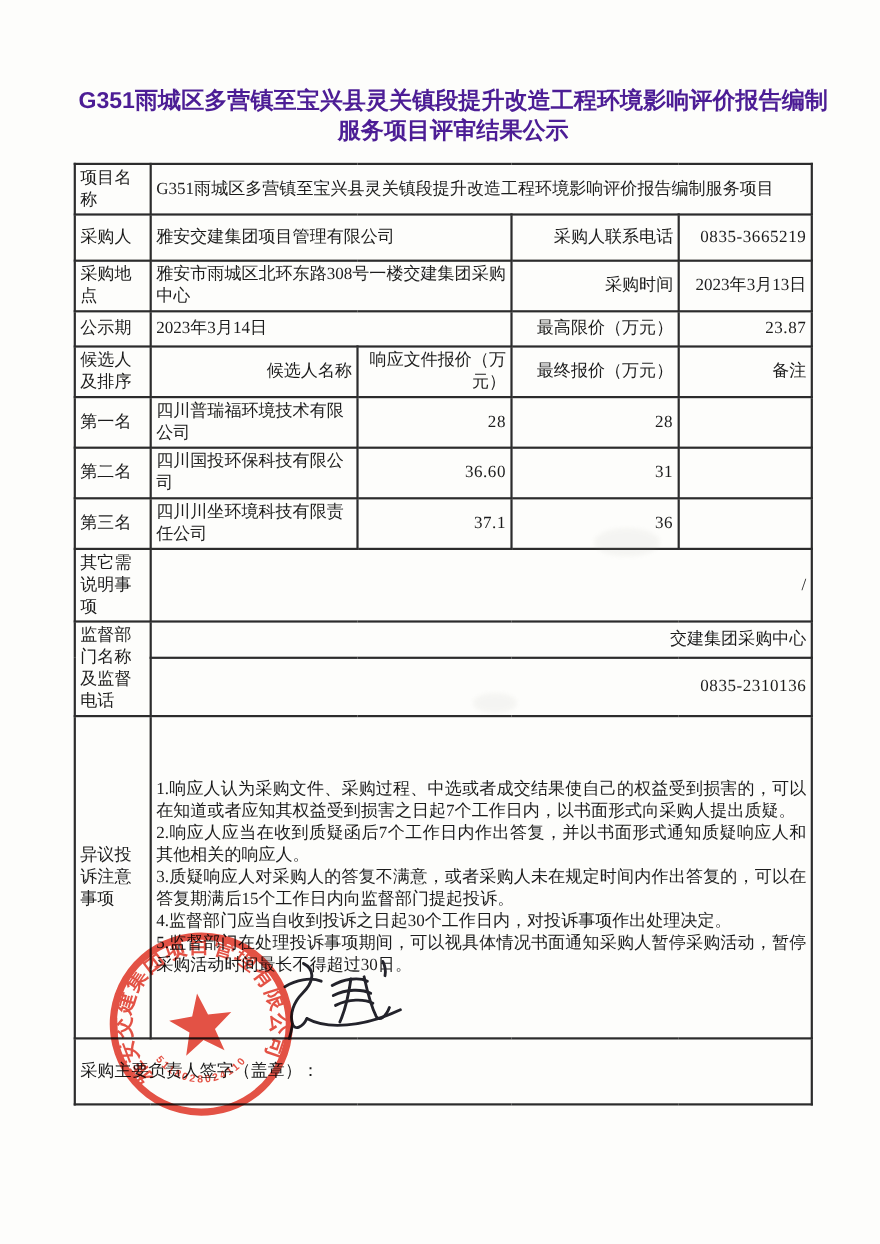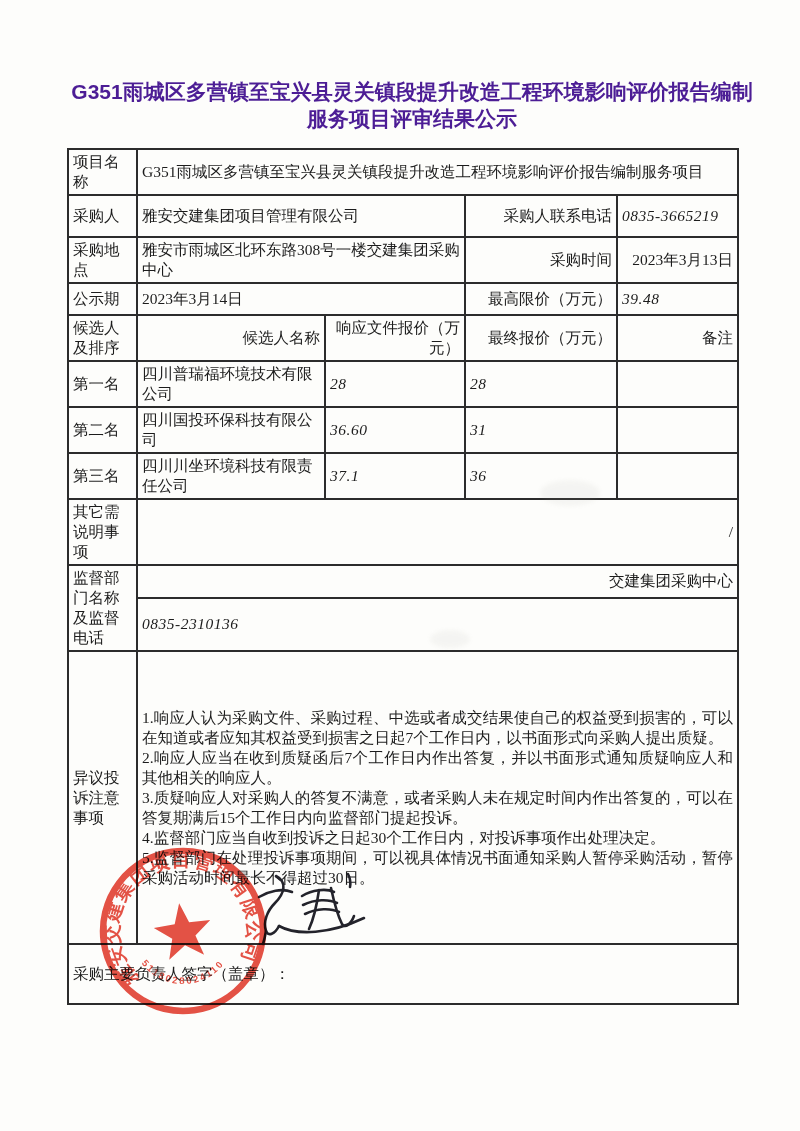--- a/index.html
+++ b/index.html
@@ -25,21 +25,21 @@
   table.main td{
     border:2px solid #2c2c2c;
     padding:2px 4px;
     font-size:15.5px;line-height:20px;
     vertical-align:middle;
     overflow:hidden;
     word-break:break-all;
   }
   td.lbl{padding-left:3px;padding-right:2px;}
   td.ctr{text-align:right;}
-  td.num{text-align:left;font-size:15px;letter-spacing:.5px;font-style:italic;}
+  td.num{text-align:right;font-size:15px;letter-spacing:.5px;}
   td.notes{
     text-align:justify;
     padding:6px 7px;
     font-size:15px;line-height:22px;
   }
   td.notes p{margin:0;}
   td.sig-row{
     position:relative;
     font-size:15px;
     padding-left:5px;
@@ -94,21 +94,21 @@
       <td class="lbl">采购地点</td>
       <td colspan="2">雅安市雨城区北环东路308号一楼交建集团采购中心</td>
       <td class="ctr">采购时间</td>
       <td class="ctr">2023年3月13日</td>
     </tr>
 
     <tr style="height:32px">
       <td class="lbl">公示期</td>
       <td colspan="2">2023年3月14日</td>
       <td class="ctr">最高限价（万元）</td>
-      <td class="num">39.48</td>
+      <td class="num">23.87</td>
     </tr>
 
     <tr style="height:40px">
       <td class="lbl">候选人及排序</td>
       <td class="ctr">候选人名称</td>
       <td class="ctr">响应文件报价（万元）</td>
       <td class="ctr">最终报价（万元）</td>
       <td class="ctr">备注</td>
     </tr>
 

